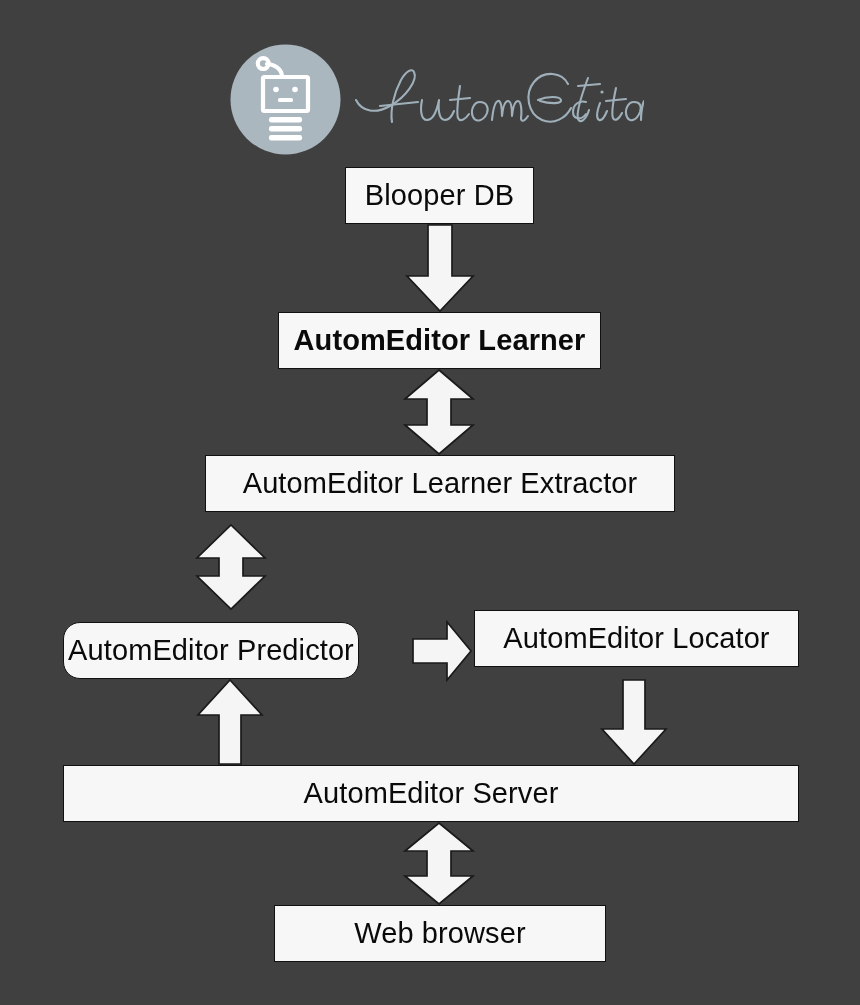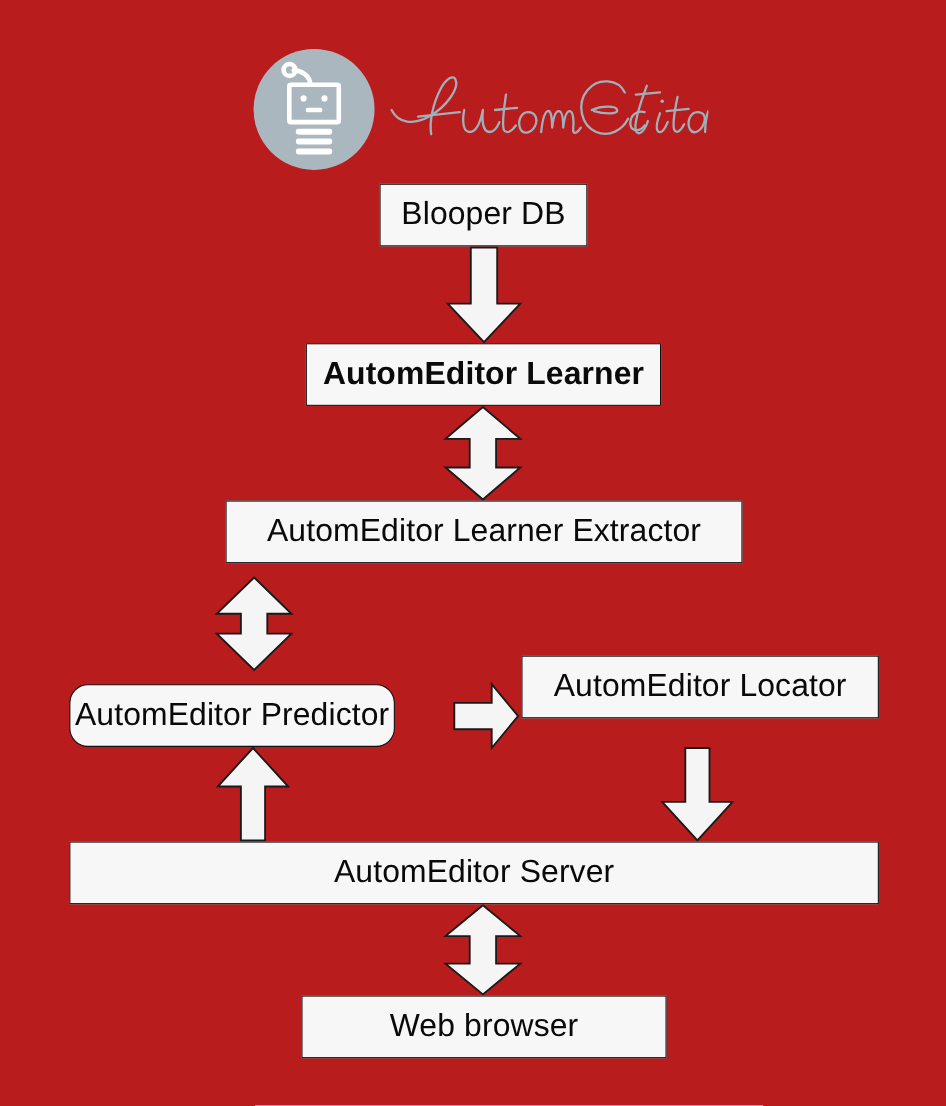--- a/index.html
+++ b/index.html
@@ -13,21 +13,21 @@
     position: relative;
     overflow: hidden;
     font-family: "Liberation Sans", sans-serif;
   }
 
   #canvas {
     position: absolute;
     left: 0; top: 0;
     width: 860px;
     height: 1005px;
-    background: #b91c1c;
+    background: #404040;
   }
 
   
   .logo-wrap {
     position: absolute;
     left: 228px;
     top: 42px;
     width: 420px;
     height: 120px;
   }
@@ -61,21 +61,21 @@
     letter-spacing: 0.1px;
     line-height: 1;
     white-space: nowrap;
     font-family: "Liberation Sans", sans-serif;
   }
 
   #node-blooper-db       { left: 345px; top: 167px; width: 189px; height: 57px; }
   #node-learner          { left: 278px; top: 312px; width: 323px; height: 57px; font-weight: bold; }
   #node-feature-extractor{ left: 205px; top: 455px; width: 470px; height: 57px; }
   #node-predictor        { left: 63px;  top: 622px; width: 296px; height: 57px; border-radius: 17px; }
-  #node-locator          { left: 474px; top: 596px; width: 325px; height: 57px; }
+  #node-locator          { left: 474px; top: 610px; width: 325px; height: 57px; }
   #node-server           { left: 63px;  top: 765px; width: 736px; height: 57px; }
   #node-web-browser      { left: 274px; top: 905px; width: 332px; height: 57px; }
 
   
   .arrow {
     position: absolute;
   }
   .arrow svg { display: block; }
 
   #arrow-db-to-learner      { left: 405px; top: 224px; width: 70px; height: 88px; }

